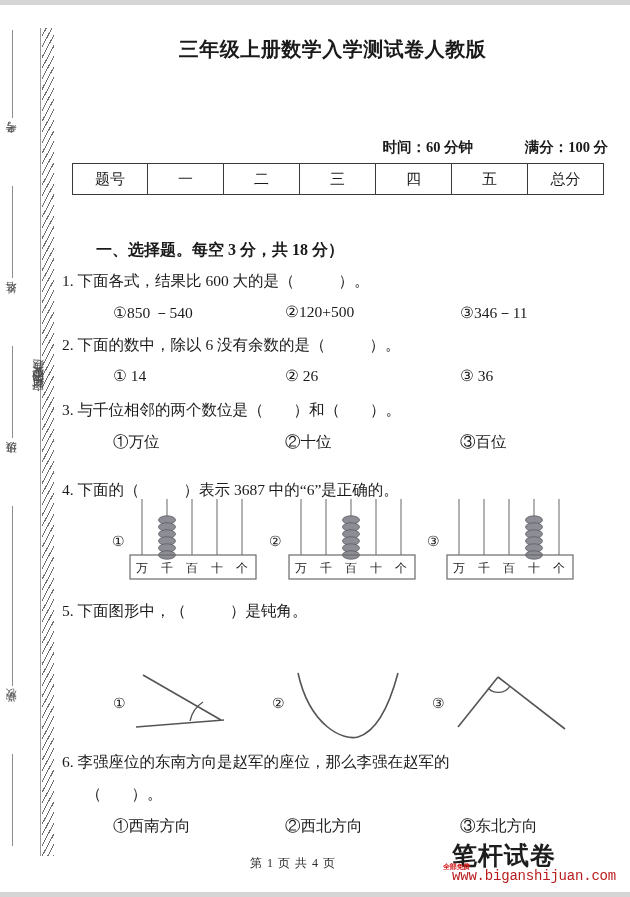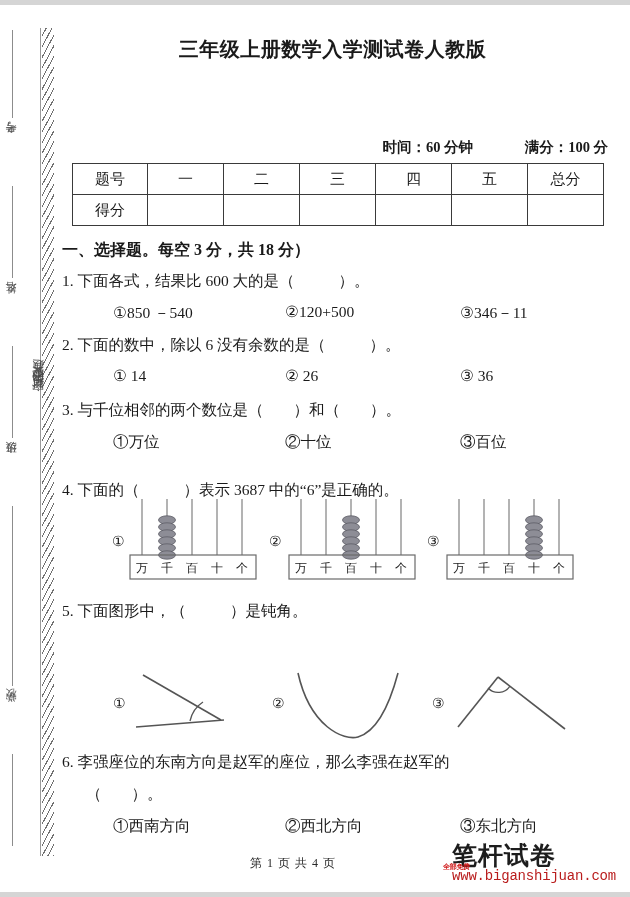--- a/index.html
+++ b/index.html
@@ -239,33 +239,24 @@
     <tbody>
       <tr>
         <td class="head-cell">题号</td>
         <td>一</td>
         <td>二</td>
         <td>三</td>
         <td>四</td>
         <td>五</td>
         <td>总分</td>
       </tr>
-      <tr>
-        <td class="head-cell">得分</td>
-        <td></td>
-        <td></td>
-        <td></td>
-        <td></td>
-        <td></td>
-        <td></td>
-      </tr>
     </tbody>
   </table>
 
-  <div class="sec-title" style="top:240px;">一、选择题。每空 3 分，共 18 分）</div>
+  <div class="sec-title" style="top:240px;margin-left:34px;">一、选择题。每空 3 分，共 18 分）</div>
 
   <div class="qline" style="top:271px;">
     <span>1. 下面各式，结果比 600 大的是（</span><span class="blank-sp"></span><span>）。</span>
   </div>
   <div class="opt" style="left:113px; top:303px;">①850 －540</div>
   <div class="opt" style="left:285px; top:303px;">②120+500</div>
   <div class="opt" style="left:460px; top:303px;">③346－11</div>
 
   <div class="qline" style="top:335px;">
     <span>2. 下面的数中，除以 6 没有余数的是（</span><span class="blank-sp"></span><span>）。</span>

